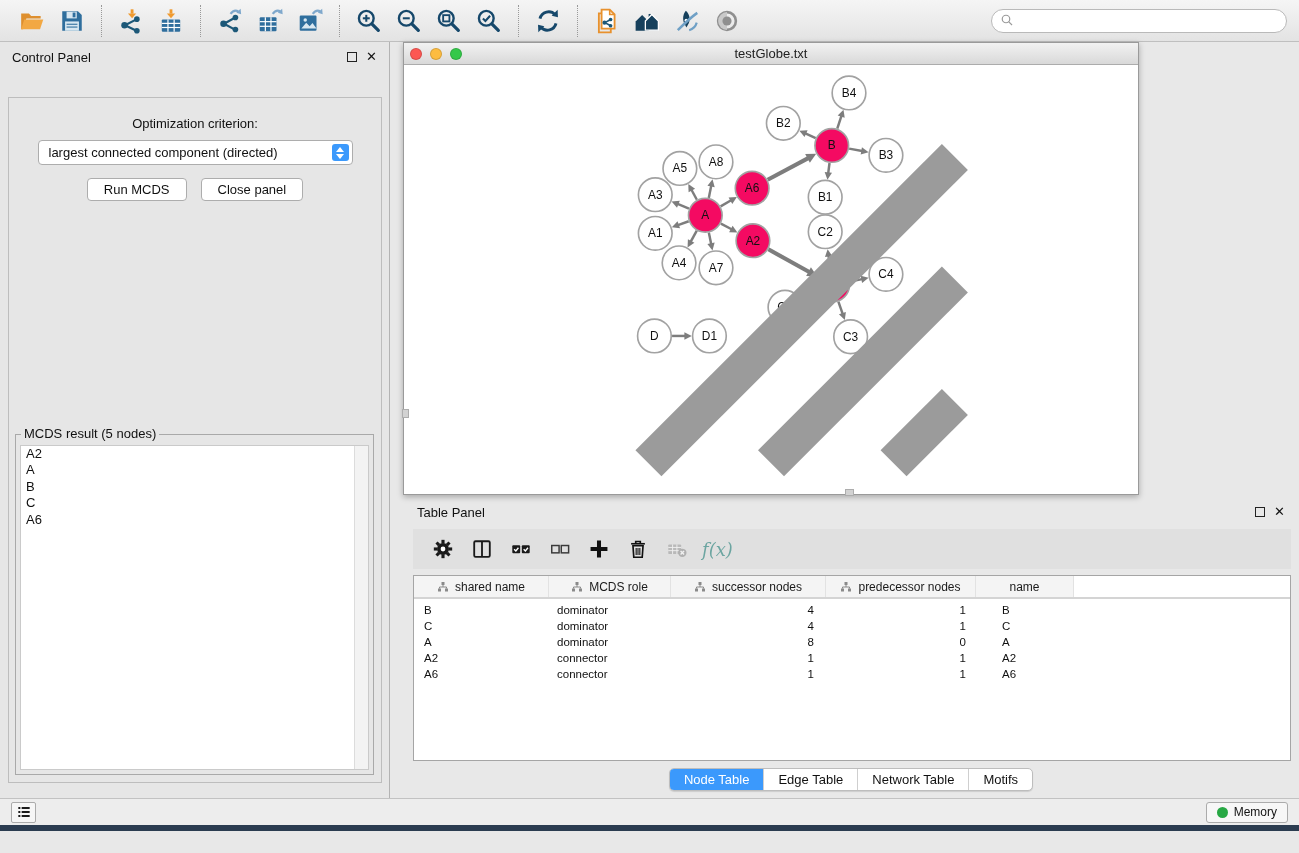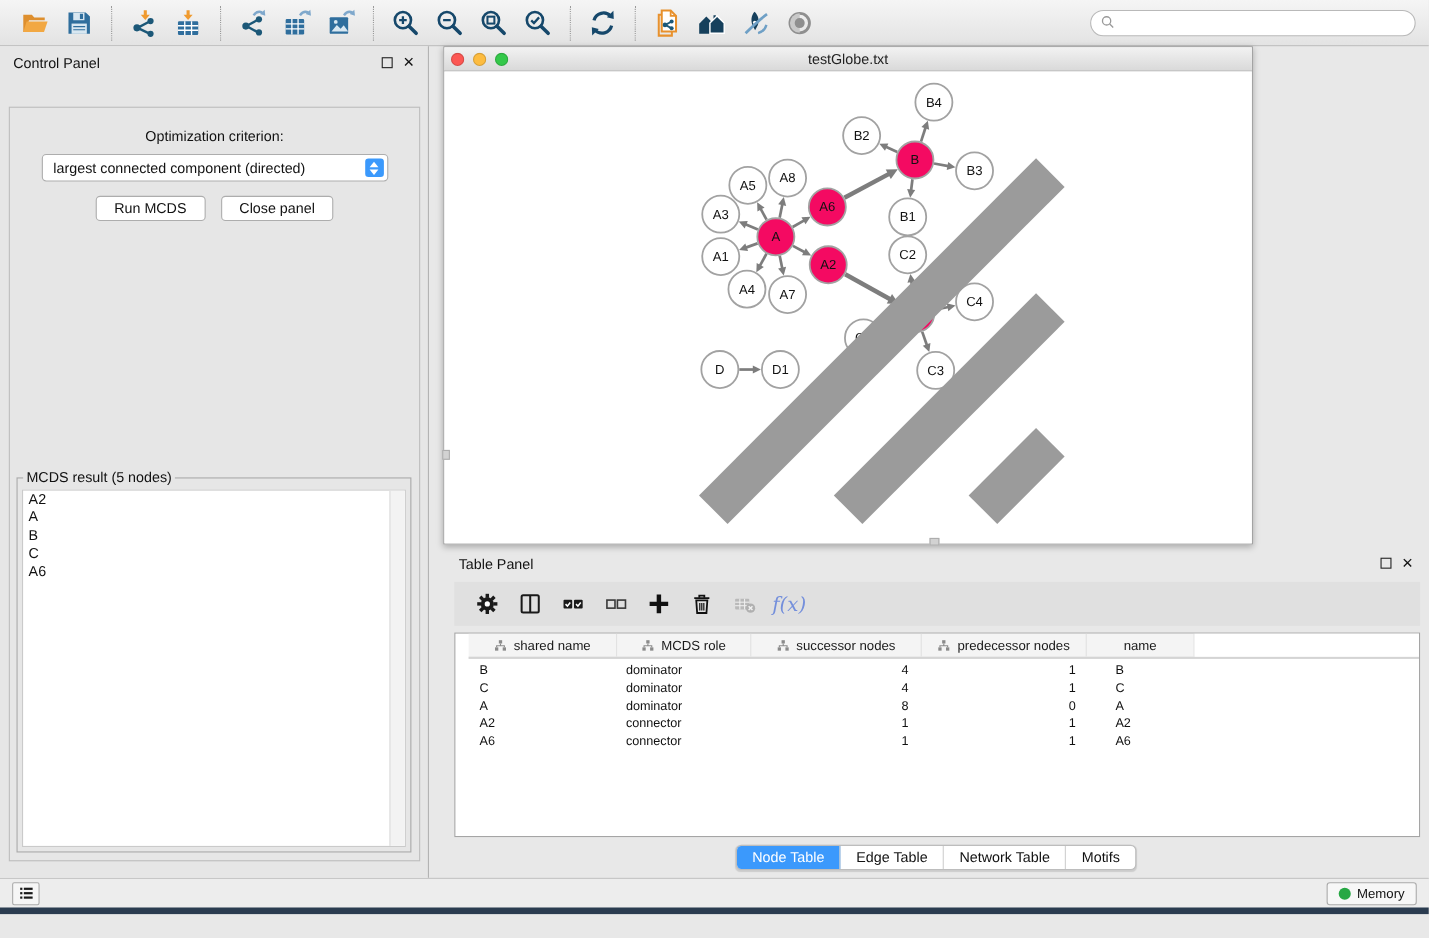--- a/index.html
+++ b/index.html
@@ -74,22 +74,22 @@
   .scroll-stub-bottom { position:absolute; left:441px; bottom:-2px; width:9px; height:7px; background:#D2D2D2; border:1px solid #ADADAD; }
 
   
   .table-panel { position:absolute; left:12px; right:0; top:456px; bottom:0; }
   .tp-header { height:28px; display:flex; align-items:center; padding:0 14px; font-size:13px; color:#111; }
   .tp-toolbar { position:absolute; left:10px; right:8px; top:31px; height:40px; background:#E0E0E0;
     display:flex; align-items:center; padding:0 12px; gap:3px; }
   .tp-btn { width:36px; height:32px; display:flex; align-items:center; justify-content:center; background:none; border:none; }
   .tp-btn svg { width:22px; height:22px; }
   .tp-btn.disabled { opacity:.55; }
-  .fx { font-family:"DejaVu Serif","Liberation Serif",serif; font-style:italic; color:#1d4ed8; font-size:18px; padding-left:4px; }
-  .tp-table { position:absolute; left:10px; right:8px; top:77px; bottom:37px; background:#fff; border:1px solid #A5A5A5; overflow:hidden;padding-left:12px; }
+  .fx { font-family:"DejaVu Serif","Liberation Serif",serif; font-style:italic; color:#0f766e; font-size:18px; padding-left:4px; }
+  .tp-table { position:absolute; left:10px; right:8px; top:77px; bottom:37px; background:#fff; border:1px solid #A5A5A5; overflow:hidden; }
   .thead { display:flex; height:23px; background:#F4F4F4; border-bottom:2px solid #D4D4D4; }
   .th { display:flex; align-items:center; justify-content:center; gap:6px; font-size:12px; color:#1A1A1A; border-right:1px solid #E2E2E2; }
   .th svg { width:12px; height:12px; }
   .th.filler { flex:1; border-right:none; background:#fff; }
   .tr { display:flex; height:16px; align-items:center; font-size:11.5px; color:#111; }
   .tr:first-child { margin-top:3px; }
   .td { overflow:hidden; white-space:nowrap; }
   .tp-tabs { position:absolute; bottom:7px; left:0; right:0; display:flex; justify-content:center; }
 
   

